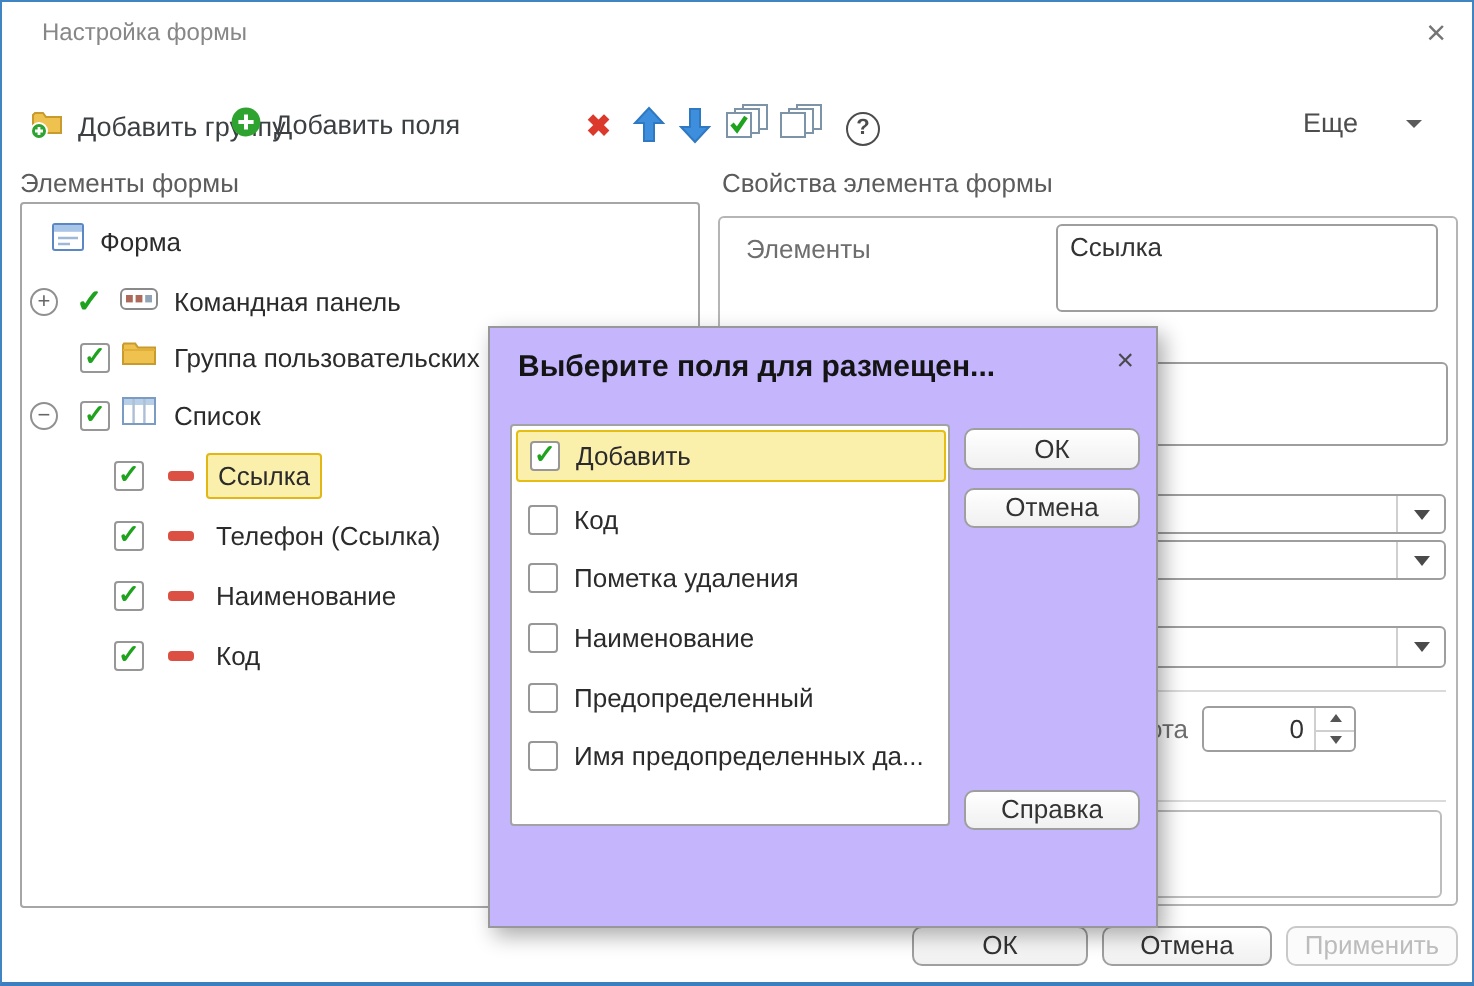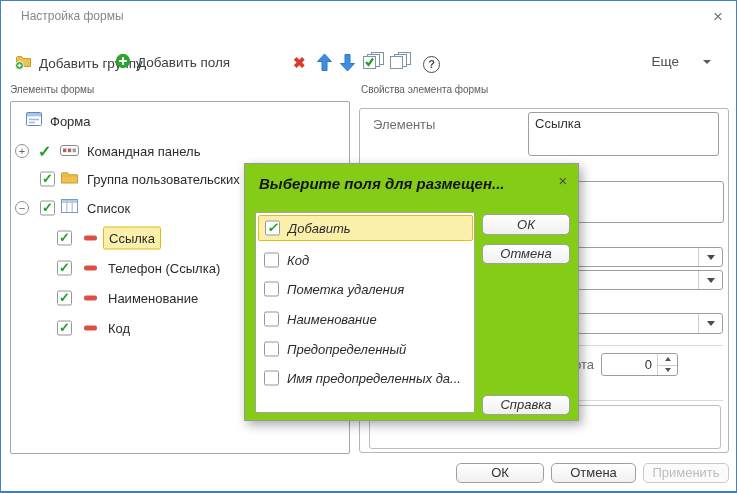--- a/index.html
+++ b/index.html
@@ -3,21 +3,21 @@
 <meta charset="utf-8">
 <style>
   * { margin:0; padding:0; box-sizing:border-box; }
   html,body { background:#fff; }
   body { font-family:"Liberation Sans", sans-serif; }
   #win {
     position:relative; width:737px; height:493px; background:#fff;
     border:1px solid #4084c1; border-bottom:2px solid #3c7fc0; overflow:hidden;
   }
   .abs { position:absolute; }
-  .gray-label { font-size:10px; color:#5c5c5c; }
+  .gray-label { font-size:13px; color:#5c5c5c; }
   .tool-btn { display:flex; align-items:center; gap:6px; font-size:13.5px; color:#3c4043; cursor:default; }
   .icon-btn { display:flex; align-items:center; justify-content:center; }
 
   
   #title { left:20px; top:8px; font-size:12px; color:#878787; }
   #win-close { right:13px; top:6px; font-size:17px; color:#757575; line-height:20px; }
 
   
   .panel-box { border:1px solid #a6a6a6; border-radius:2px; background:#fff; }
 
@@ -63,22 +63,22 @@
 
   
   .btn {
     border:1px solid #9f9f9f; border-radius:5px; background:linear-gradient(#ffffff,#f0f0f0);
     font-size:13px; color:#333; text-align:center; cursor:default;
   }
   .btn.disabled { color:#bcbcbc; border-color:#c9c9c9; background:#fbfbfb; }
 
   
   #modal {
-    position:absolute; left:243px; top:162px; width:335px; height:258px; background:#84cc16;
-    border:1px solid #989898; box-shadow:3px 4px 10px rgba(0,0,0,0.33); z-index:10;font-style:italic;
+    position:absolute; left:243px; top:162px; width:335px; height:301px; background:#c4b5fd;
+    border:1px solid #989898; box-shadow:3px 4px 10px rgba(0,0,0,0.33); z-index:10;
   }
   #modal-title { position:absolute; left:14px; top:11px; font-size:15px; font-weight:bold; color:#141414; white-space:nowrap; }
   #modal-close { position:absolute; right:11px; top:8px; font-size:15px; color:#4a4a4a; }
   #listbox { position:absolute; left:10px; top:48px; width:220px; height:201px; border:1px solid #a3a3a3; border-radius:2px; background:#fff; overflow:hidden; }
   .lrow { position:absolute; left:0; width:218px; height:29px; }
   .lrow > * { position:absolute; top:50%; transform:translateY(-50%); }
   .lrow .cbx { left:8px; }
   .lrow .item-label { left:31px; font-size:13px; color:#2b2b2b; white-space:nowrap; }
   .lrow.selected {
     left:2px; top:2px; width:215px; height:26px;

